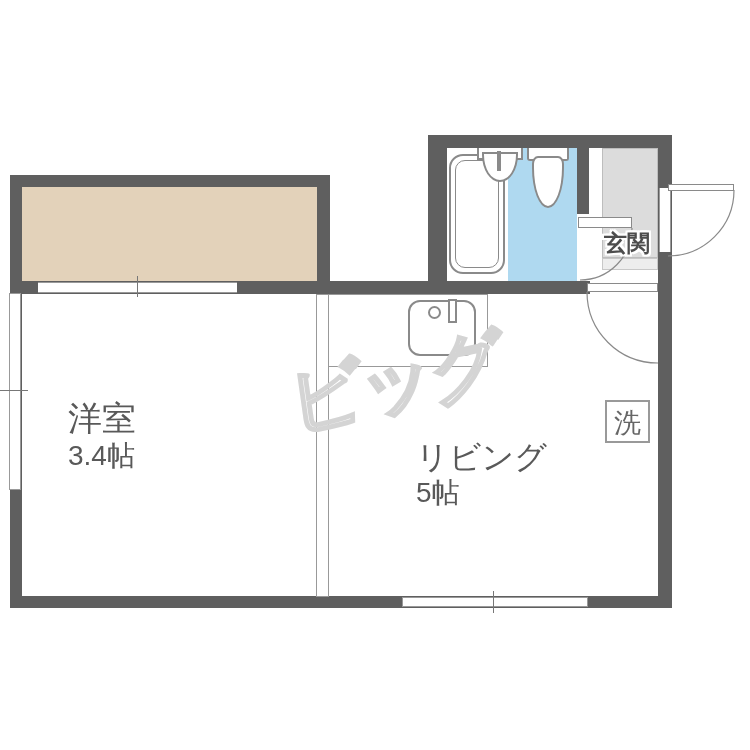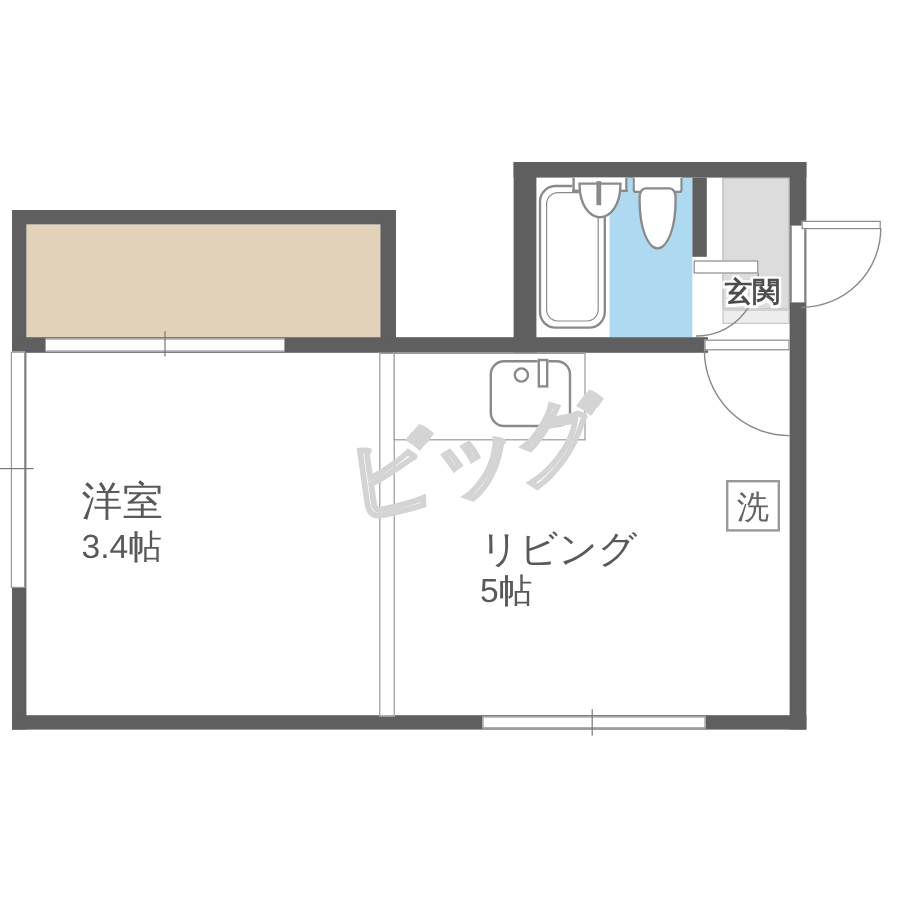--- a/index.html
+++ b/index.html
@@ -94,21 +94,21 @@
     <path d="M 734 190 A 66 66 0 0 1 668 256" fill="none" stroke="#8A8A8A" stroke-width="1.2"></path>
   </svg>
 
   <div class="abs" id="watermark" style="left:288px;top:332px;width:220px;height:110px;">ビッグ</div>
 
   <div class="abs label" id="western-label" style="left:68px;top:398px;width:200px;">
     <div class="room-name">洋室</div>
     <div class="room-size">3.4帖</div>
   </div>
 
-  <div class="abs label" id="living-label" style="left:400px;top:438px;width:195px;">
+  <div class="abs label" id="living-label" style="left:416px;top:438px;width:195px;">
     <div class="room-name">リビング</div>
     <div class="room-size">5帖</div>
   </div>
 
   <div class="abs" id="genkan-label" style="left:604px;top:184px;z-index:6;margin-top:44px;">玄関</div>
 
   <div class="abs" id="washer-box" style="left:605px;top:400px;">洗</div>
 
 </div>
 

